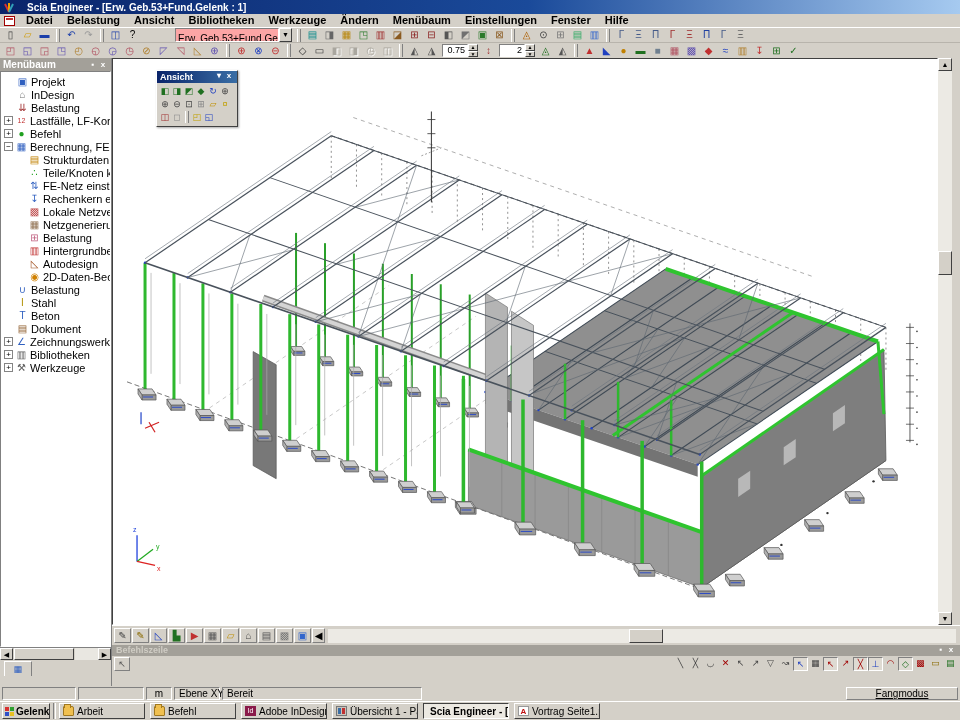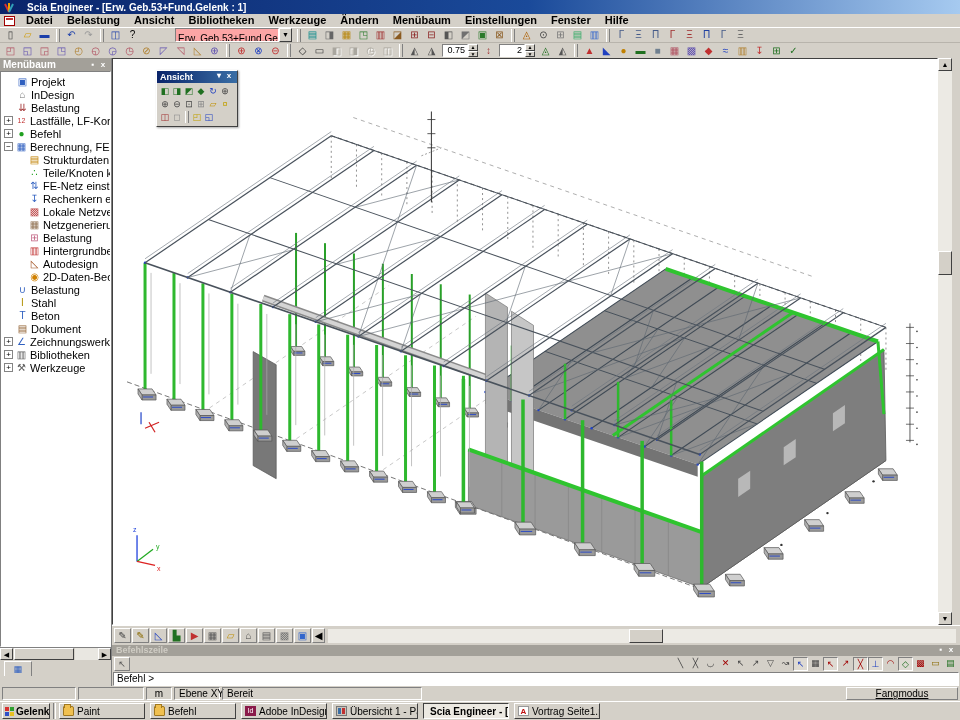--- a/index.html
+++ b/index.html
@@ -868,21 +868,20 @@
               <span class="tbi" style="color: rgb(160, 0, 0);">↗</span>
               <span class="tbi act" style="color: rgb(160, 0, 0);">╳</span>
               <span class="tbi act" style="color: rgb(32, 64, 192);">⊥</span>
               <span class="tbi" style="color: rgb(160, 0, 0);">◠</span>
               <span class="tbi act" style="color: rgb(32, 112, 32);">◇</span>
               <span class="tbi" style="color: rgb(160, 0, 0);">▩</span>
               <span class="tbi" style="color: rgb(138, 106, 0);">▭</span>
               <span class="tbi" style="color: rgb(32, 112, 32);">▤</span>
             </span>
         </div>
-        <div class="cmdinput">Befehl &gt;</div>
       </div>
     </div>
   </div>
 
   <div class="status">
     <span class="cell" style="width:74px;"></span>
     <span class="cell" style="width:66px;"></span>
     <span class="cell" style="width:26px;text-align:center;">m</span>
     <span class="cell" style="width:46px;">Ebene XY</span>
     <span class="cell" style="width:200px;">Bereit</span>
@@ -897,21 +896,21 @@
           <i style="background:#30a030;"></i>
           <i style="background:#3050c8;"></i>
           <i style="background:#e8c020;"></i>
         </span>
       <span>Gelenk</span>
     </span>
     <span class="tasksep"></span>
     <span id="taskitems" style="display:flex;gap:5px;">
         <span class="tbtn">
           <span class="ticon ti-folder"></span>
-          <span>Paint</span>
+          <span>Arbeit</span>
         </span>
         <span class="tbtn">
           <span class="ticon ti-folder"></span>
           <span>Befehl</span>
         </span>
         <span class="tbtn">
           <span class="ticon ti-indesign">Id</span>
           <span>Adobe InDesign C...</span>
         </span>
         <span class="tbtn">

